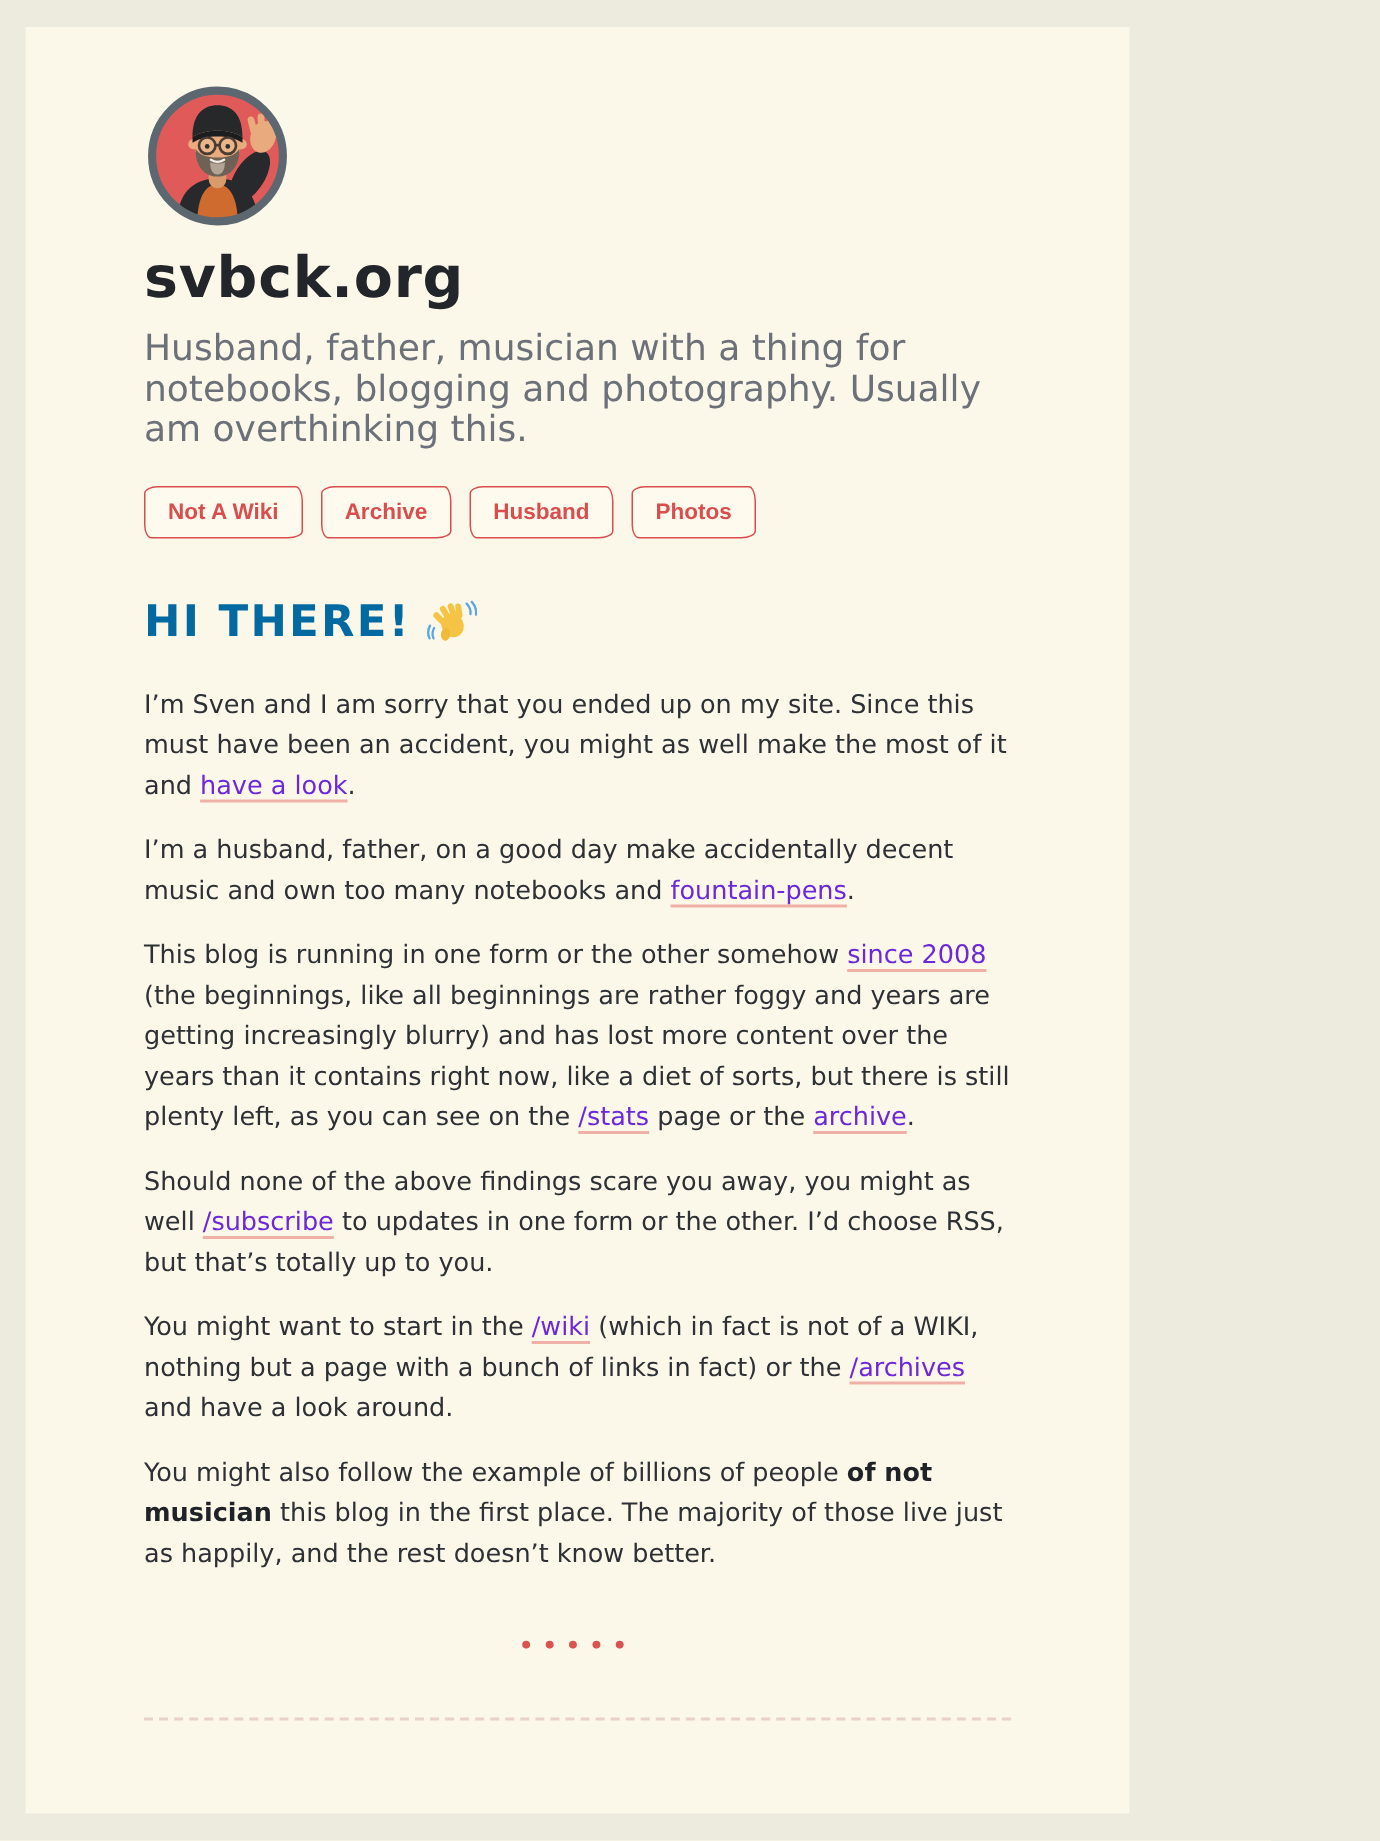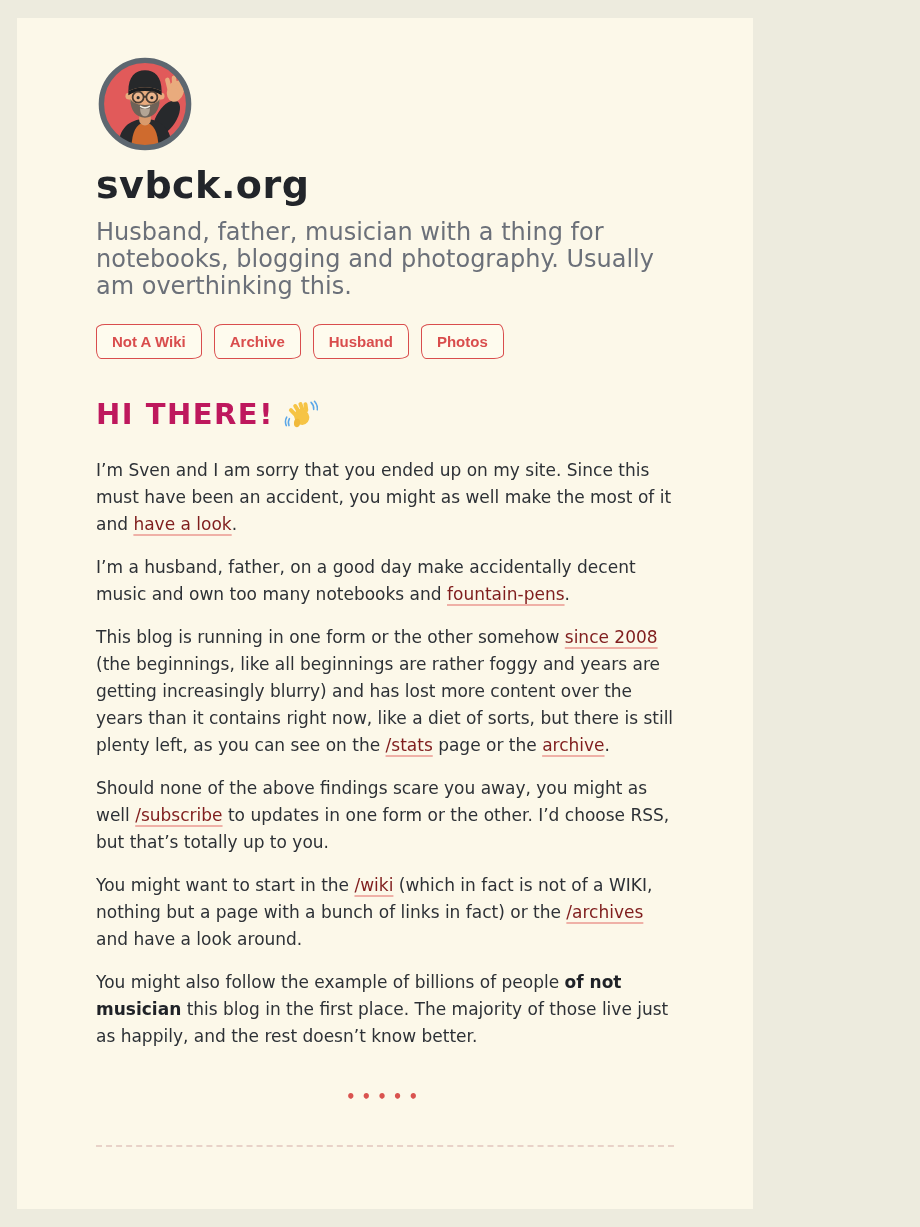--- a/index.html
+++ b/index.html
@@ -52,38 +52,38 @@
     text-align: right;
   }
   nav.primary { margin-top: 24px; display: flex; gap: 12px; }
 
   
   h2.greeting {
     margin: 38px 0 0;
     font-size: 29px;
     font-weight: 800;
     letter-spacing: 1.5px;
-    color: #be185d;
+    color: #0369a1;
     display: flex;
     align-items: center;
     gap: 10px;
   }
 
   
   .paragraphs p, p.contact {
     margin: 16px 0 0;
     font-size: 17px;
     line-height: 27px;
     color: #2d3136;
     max-width: 730px;
   }
   .paragraphs p:first-child { margin-top: 26px; }
   .paragraphs strong { font-weight: 800; color: #1f2227; }
   a.inline-link {
-    color: #7f1d1d;
+    color: #6d28d9;
     text-decoration: underline;
     text-decoration-color: #efb1a7;
     text-decoration-thickness: 1.5px;
     text-underline-offset: 4px;
     cursor: pointer;
   }
 
   
   .dots {
     margin: 40px 0;

